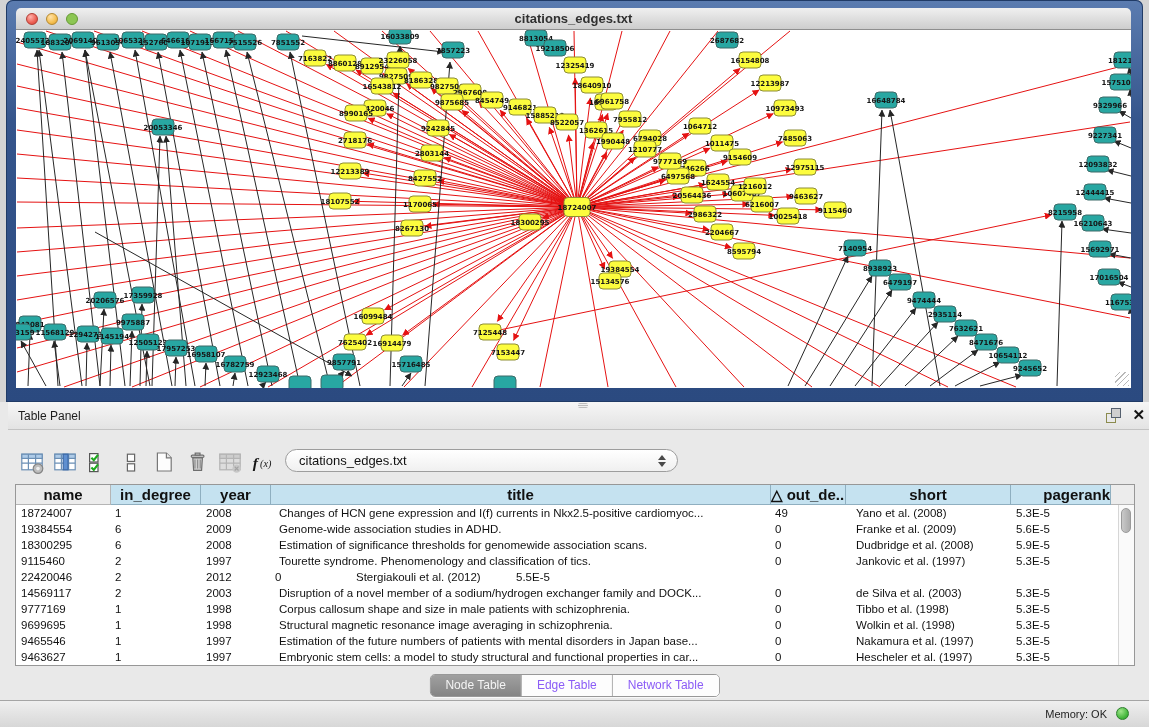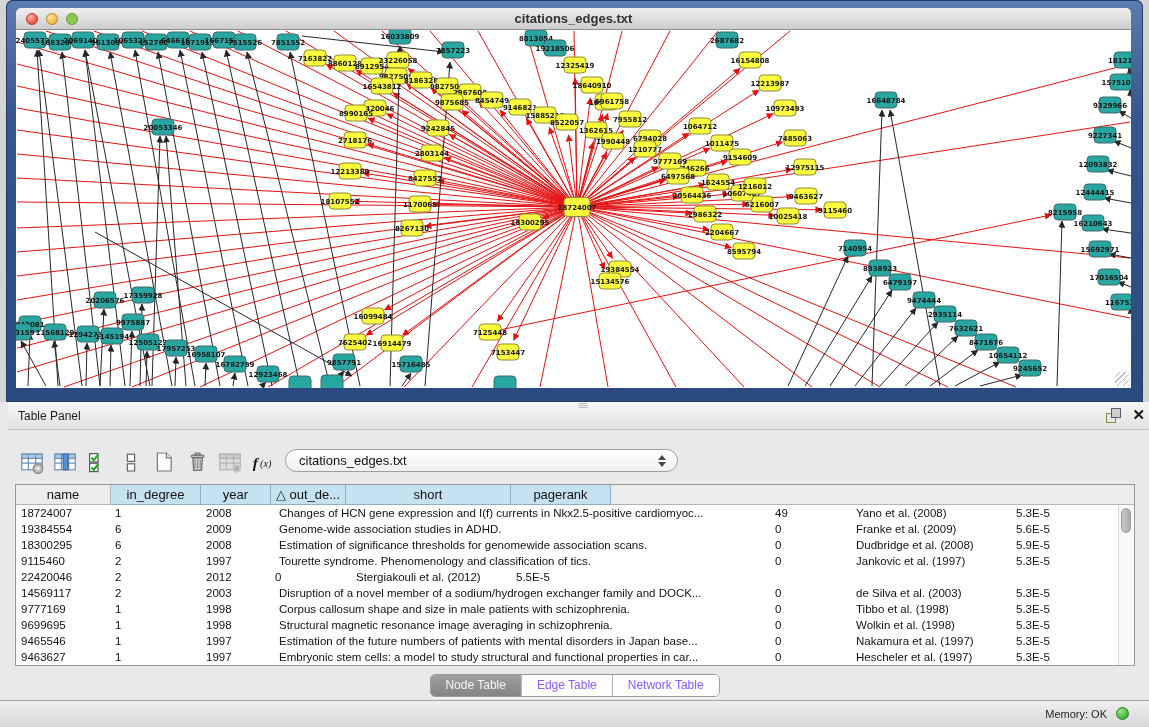--- a/index.html
+++ b/index.html
@@ -49,22 +49,22 @@
   .combo-arrows{position:absolute;right:11px;top:4px;width:9px;height:14px;}
   .combo-arrows .up{position:absolute;left:1px;top:1px;width:0;height:0;
     border-left:4px solid transparent;border-right:4px solid transparent;border-bottom:5px solid #4a4a4a;}
   .combo-arrows .dn{position:absolute;left:1px;bottom:1px;width:0;height:0;
     border-left:4px solid transparent;border-right:4px solid transparent;border-top:5px solid #4a4a4a;}
 
   .tbl{position:absolute;left:15px;top:82px;width:1120px;height:182px;box-sizing:border-box;
     border:1px solid #979797;background:#fff;overflow:hidden;}
   .tbl-head{display:flex;height:20px;}
   .th{box-sizing:border-box;height:20px;background:#c5e2f0;border-right:1px solid #8fafc0;
-    border-bottom:1px solid #8fafc0;font-size:13px;color:#111;text-align:center;line-height:19px;
-    overflow:hidden;white-space:nowrap;}
+    border-bottom:1px solid #8fafc0;font-size:15px;color:#111;text-align:center;line-height:19px;
+    overflow:hidden;white-space:nowrap;font-weight:bold;}
   .th.plain{background:#ececec;border-right:1px solid #b5b5b5;border-bottom:1px solid #b5b5b5;}
   .th.corner{background:#ececec;border-bottom:1px solid #b5b5b5;border-right:none;flex:1;}
   .tbl-body{position:relative;}
   .tr{display:flex;height:16px;background:#fff;}
   .td{box-sizing:border-box;font-size:11.5px;color:#111;line-height:16px;
     white-space:nowrap;overflow:hidden;}
   .vscroll{position:absolute;right:0;top:20px;width:15px;height:161px;background:#fafafa;border-left:1px solid #d6d6d6;}
   .vthumb{position:absolute;left:2px;top:3px;width:10px;height:25px;border-radius:5px;
     background:linear-gradient(90deg,#c9c9c9,#ababab);border:1px solid #9a9a9a;box-sizing:border-box;}
 
@@ -819,23 +819,24 @@
           <span class="up"></span>
           <span class="dn"></span>
         </span>
     </div>
 
     <div class="tbl">
       <div class="tbl-head" id="thead">
           <div class="th plain" style="width: 95px;">name</div>
           <div class="th" style="width: 90px;">in_degree</div>
           <div class="th" style="width: 70px;">year</div>
+          <div class="th" style="width: 500px;">title</div>
           <div class="th" style="width: 75px;">△ out_de...</div>
           <div class="th" style="width: 165px;">short</div>
-          <div class="th" style="width: 100px;">pagerank</div>
+          <div class="th" style="width: 100px; text-align: right;">pagerank</div>
           <div class="th corner"></div>
         </div>
       <div class="tbl-body" id="tbody">
           <div class="tr">
             <div class="td" style="width: 95px; padding-left: 5px;">18724007</div>
             <div class="td" style="width: 90px; padding-left: 4px;">1</div>
             <div class="td" style="width: 70px; padding-left: 5px;">2008</div>
             <div class="td" style="width: 500px; padding-left: 8px;">Changes of HCN gene expression and I(f) currents in Nkx2.5-positive cardiomyoc...</div>
             <div class="td" style="width: 75px; padding-left: 4px;">49</div>
             <div class="td" style="width: 165px; padding-left: 10px;">Yano et al. (2008)</div>

